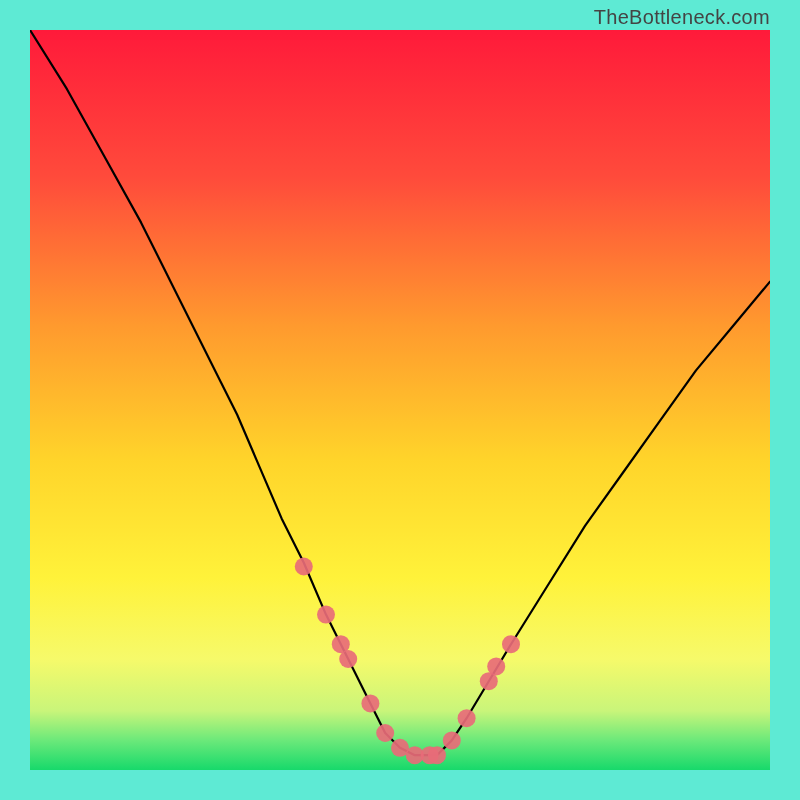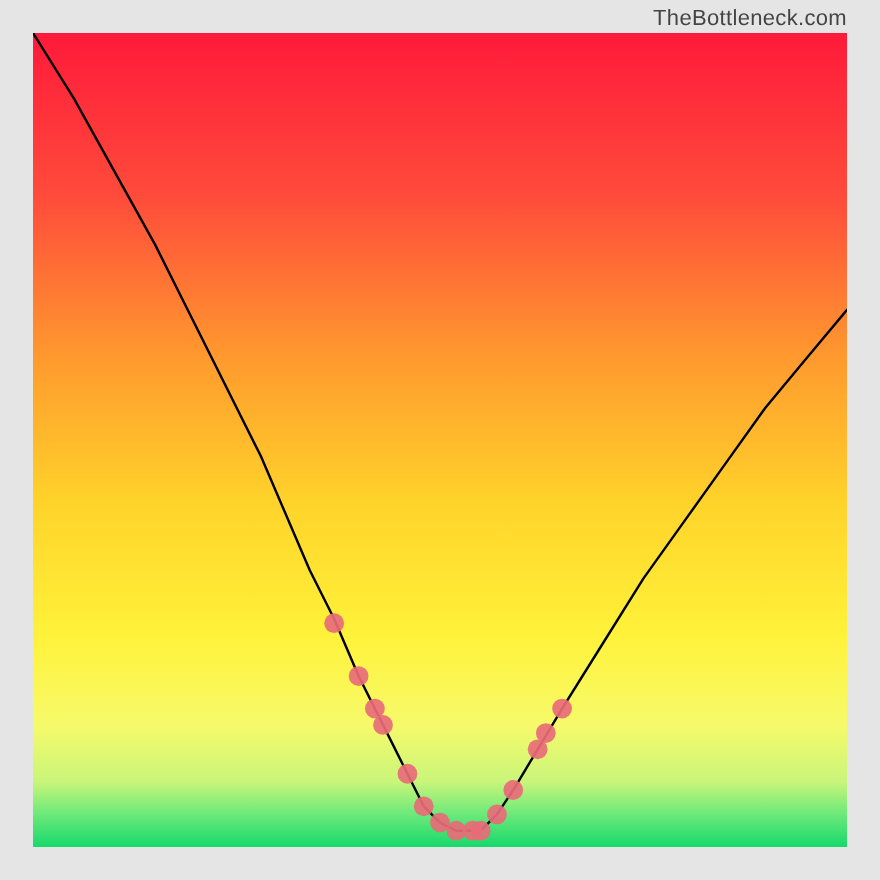--- a/index.html
+++ b/index.html
@@ -1,17 +1,17 @@
 <!DOCTYPE html>
 <html><head>
 <meta charset="utf-8">
 <style>
   * { margin: 0; padding: 0; box-sizing: border-box; }
   body { width: 800px; height: 800px; overflow: hidden; background: #000; font-family: Arial, sans-serif; }
-  .chart-container { width: 800px; height: 800px; position: relative; background: #e5e5e5; }
+  .chart-container { width: 800px; height: 800px; position: relative; background: #5eead4; }
   .plot-area { position: absolute; left: 30px; top: 30px; width: 740px; height: 740px; }
   .watermark { position: absolute; top: 6px; right: 30px; color: #444444; font-size: 20px; font-weight: 500; letter-spacing: 0.3px; z-index: 10; }
   svg { display: block; }
 </style>
 </head>
 <body>
 
 <div class="chart-container">
   <div class="watermark">TheBottleneck.com</div>
   <div class="plot-area">

